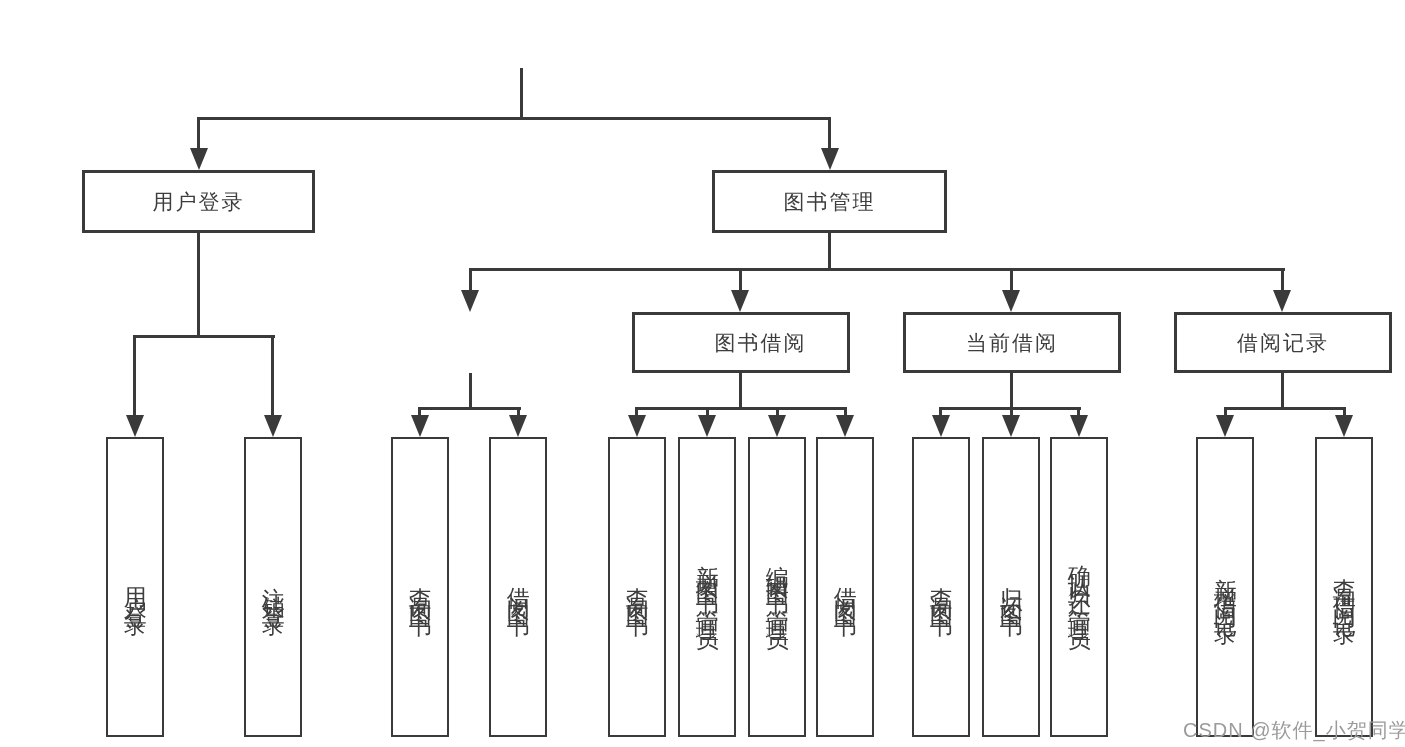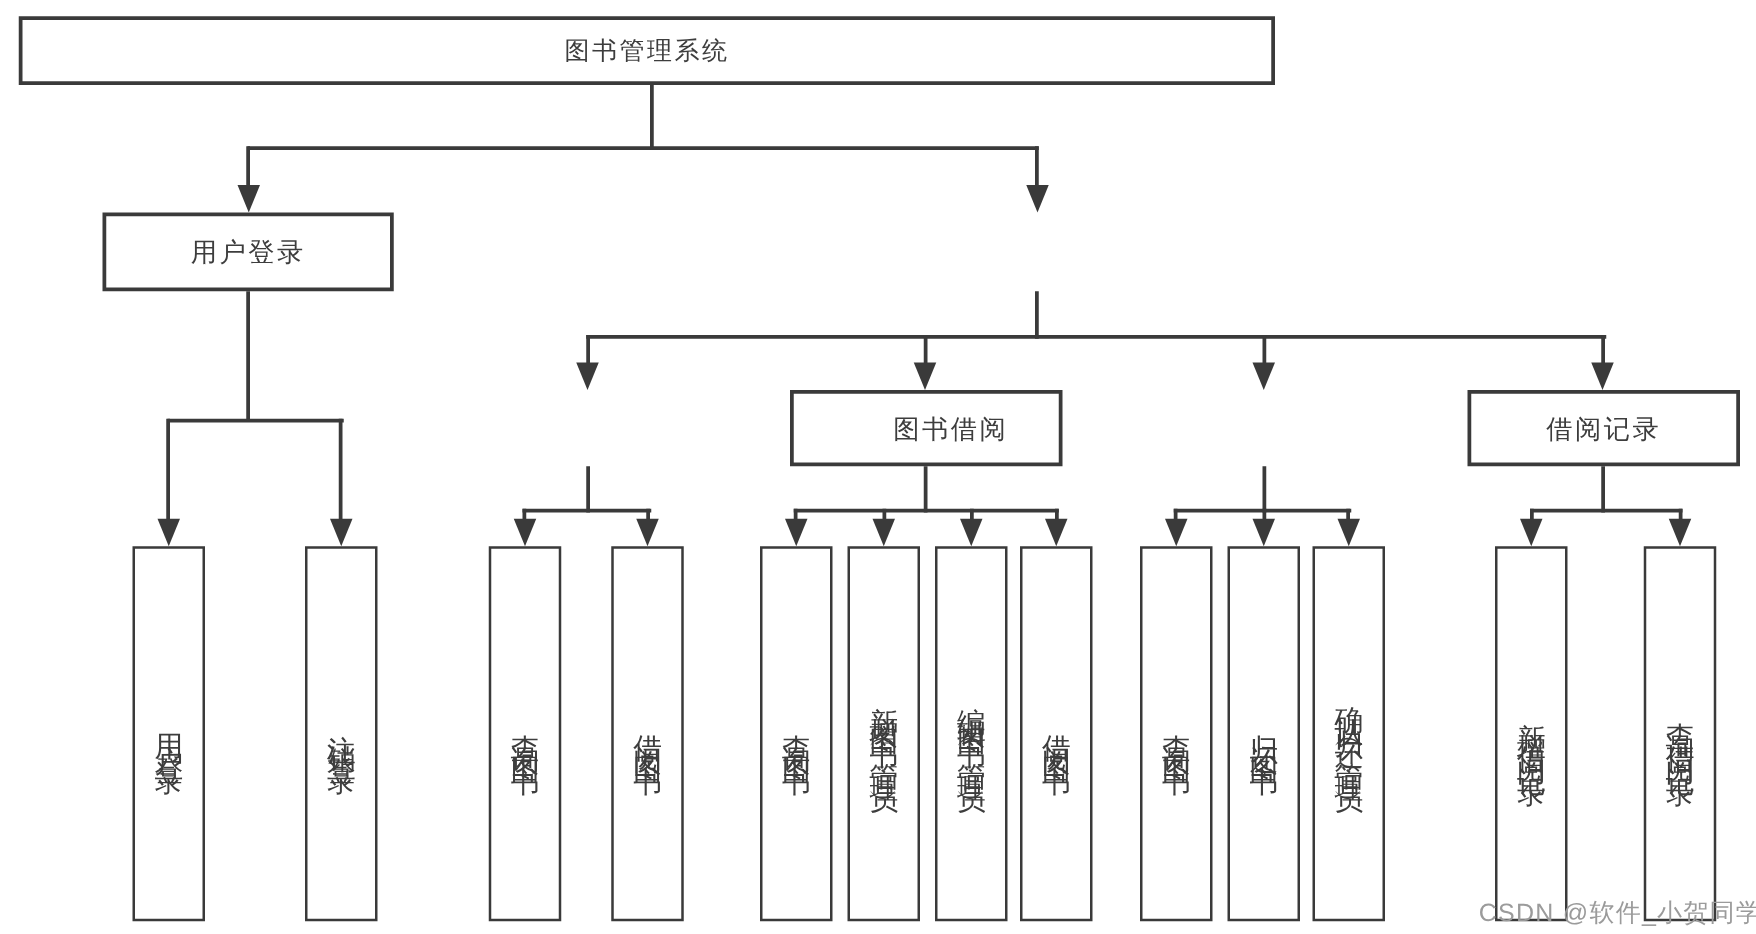--- a/index.html
+++ b/index.html
@@ -76,33 +76,33 @@
     letter-spacing: 1px;
     white-space: nowrap;
     z-index: 5;
   }
 </style>
 </head>
 <body>
 
 <div class="canvas">
 
-  <div class="node root" style="left:15px; top:13px; width:1005px; height:55px;">
-    <span>图书管理系统</span>
-  </div>
 
   <div class="vline" style="left:520px; top:68px; height:52px;"></div>
   <div class="hline" style="left:198px; top:117px; width:633px;"></div>
   <div class="vline" style="left:197px; top:117px; height:34px;"></div>
   <div class="arrow-down" style="left:190px; top:148px;"></div>
   <div class="vline" style="left:828px; top:117px; height:34px;"></div>
   <div class="arrow-down" style="left:821px; top:148px;"></div>
 
   <div class="node" style="left:82px; top:170px; width:233px; height:63px;">
     <span>用户登录</span>
+  </div>
+  <div class="node" style="left:712px; top:170px; width:235px; height:63px;">
+    <span>图书管理</span>
   </div>
 
   <div class="vline" style="left:197px; top:233px; height:104px;"></div>
   <div class="hline" style="left:134px; top:335px; width:141px;"></div>
   <div class="vline" style="left:133px; top:335px; height:82px;"></div>
   <div class="arrow-down" style="left:126px; top:415px;"></div>
   <div class="vline" style="left:271px; top:335px; height:82px;"></div>
   <div class="arrow-down" style="left:264px; top:415px;"></div>
 
   <div class="vline" style="left:828px; top:233px; height:38px;"></div>
@@ -112,20 +112,23 @@
   <div class="vline" style="left:739px; top:268px; height:26px;"></div>
   <div class="arrow-down" style="left:731px; top:290px;"></div>
   <div class="vline" style="left:1010px; top:268px; height:26px;"></div>
   <div class="arrow-down" style="left:1002px; top:290px;"></div>
   <div class="vline" style="left:1281px; top:268px; height:26px;"></div>
   <div class="arrow-down" style="left:1273px; top:290px;"></div>
 
   <div class="node" style="left:632px; top:312px; width:218px; height:61px;padding-left:39px;">
     <span>图书借阅</span>
   </div>
+  <div class="node" style="left:903px; top:312px; width:218px; height:61px;">
+    <span>当前借阅</span>
+  </div>
   <div class="node" style="left:1174px; top:312px; width:218px; height:61px;">
     <span>借阅记录</span>
   </div>
 
   <div class="vline" style="left:469px; top:373px; height:37px;"></div>
   <div class="hline" style="left:418px; top:407px; width:103px;"></div>
   <div class="vline" style="left:418px; top:407px; height:11px;"></div>
   <div class="arrow-down" style="left:411px; top:415px;"></div>
   <div class="vline" style="left:517px; top:407px; height:11px;"></div>
   <div class="arrow-down" style="left:509px; top:415px;"></div>

